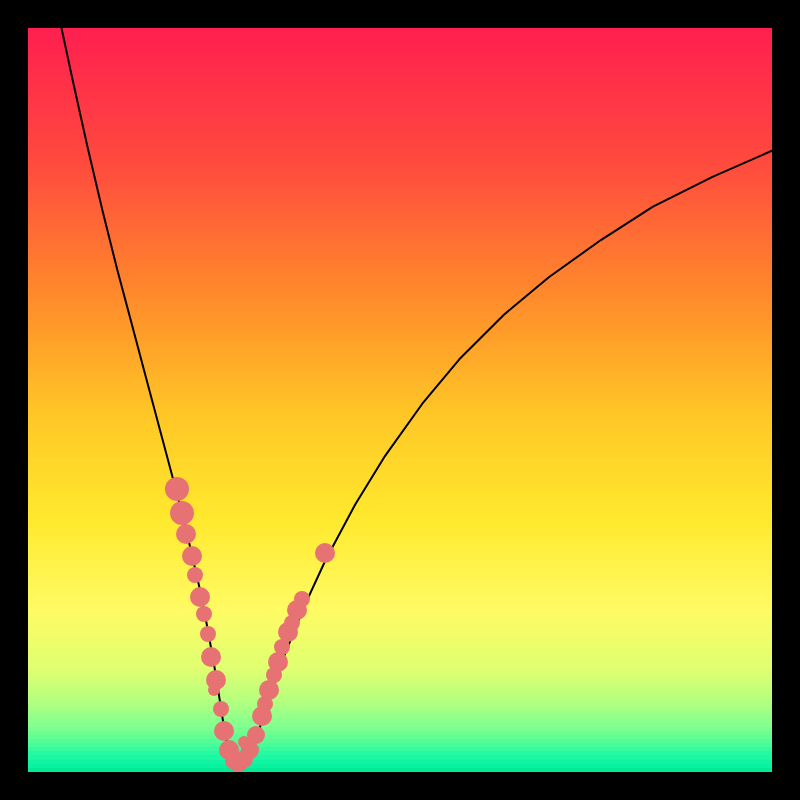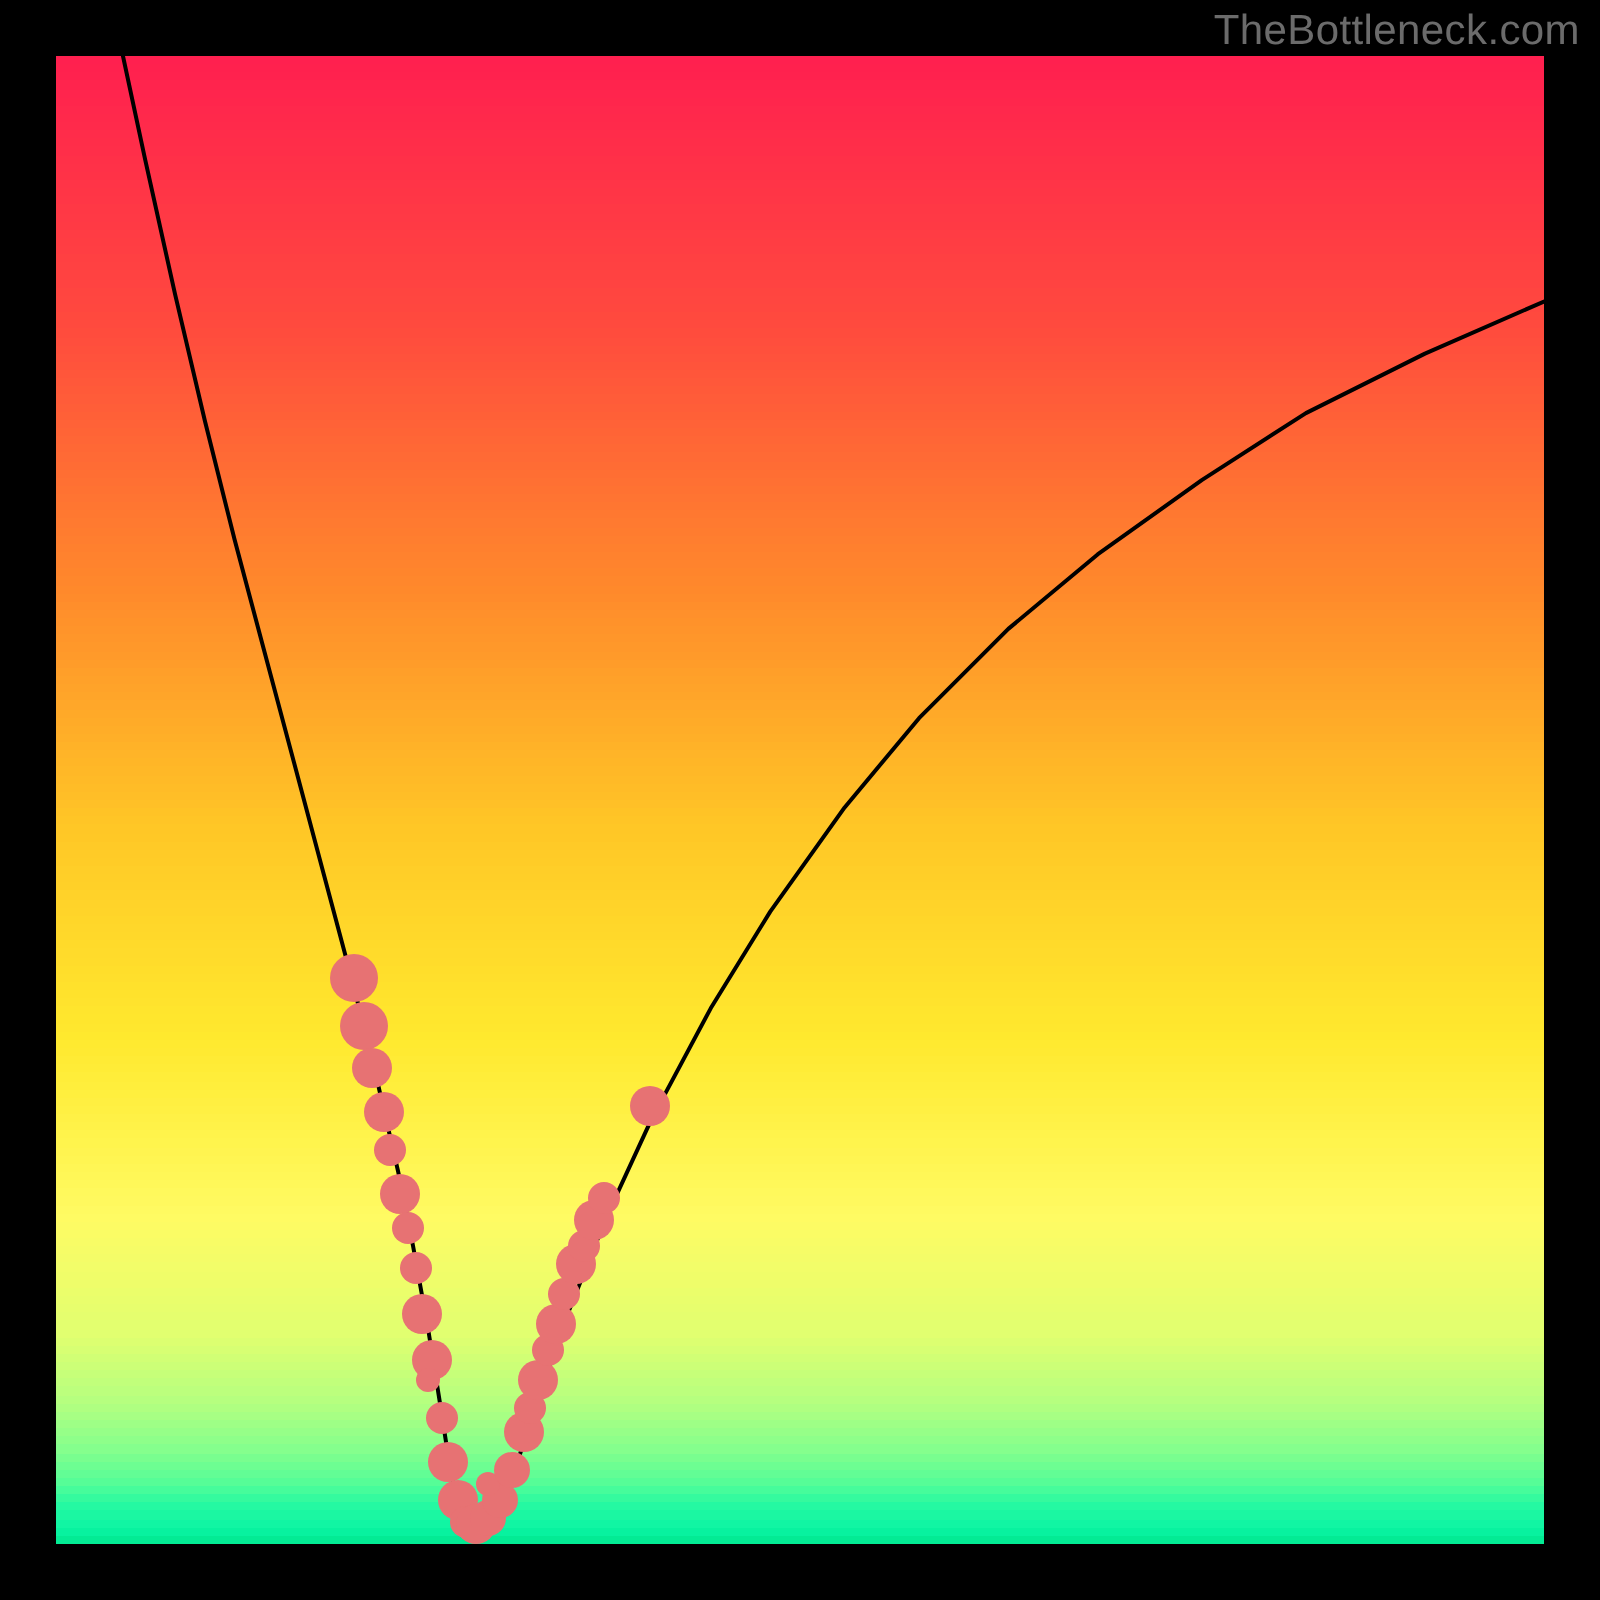--- a/index.html
+++ b/index.html
@@ -271,14 +271,13 @@
         <div class="dot" style="width: 16px; height: 16px; background: rgb(231, 114, 115); left: 245.52px; top: 647.28px;"></div>
         <div class="dot" style="width: 20px; height: 20px; background: rgb(231, 114, 115); left: 249.984px; top: 633.888px;"></div>
         <div class="dot" style="width: 16px; height: 16px; background: rgb(231, 114, 115); left: 254.448px; top: 619.008px;"></div>
         <div class="dot" style="width: 20px; height: 20px; background: rgb(231, 114, 115); left: 259.656px; top: 604.128px;"></div>
         <div class="dot" style="width: 16px; height: 16px; background: rgb(231, 114, 115); left: 264.12px; top: 595.2px;"></div>
         <div class="dot" style="width: 20px; height: 20px; background: rgb(231, 114, 115); left: 268.584px; top: 581.808px;"></div>
         <div class="dot" style="width: 16px; height: 16px; background: rgb(231, 114, 115); left: 273.792px; top: 570.648px;"></div>
         <div class="dot" style="width: 20px; height: 20px; background: rgb(231, 114, 115); left: 296.856px; top: 524.52px;"></div>
       </div>
   </div>
-  <div class="watermark">TheBottleneck.com</div>
 </div>
 
 </body></html>

